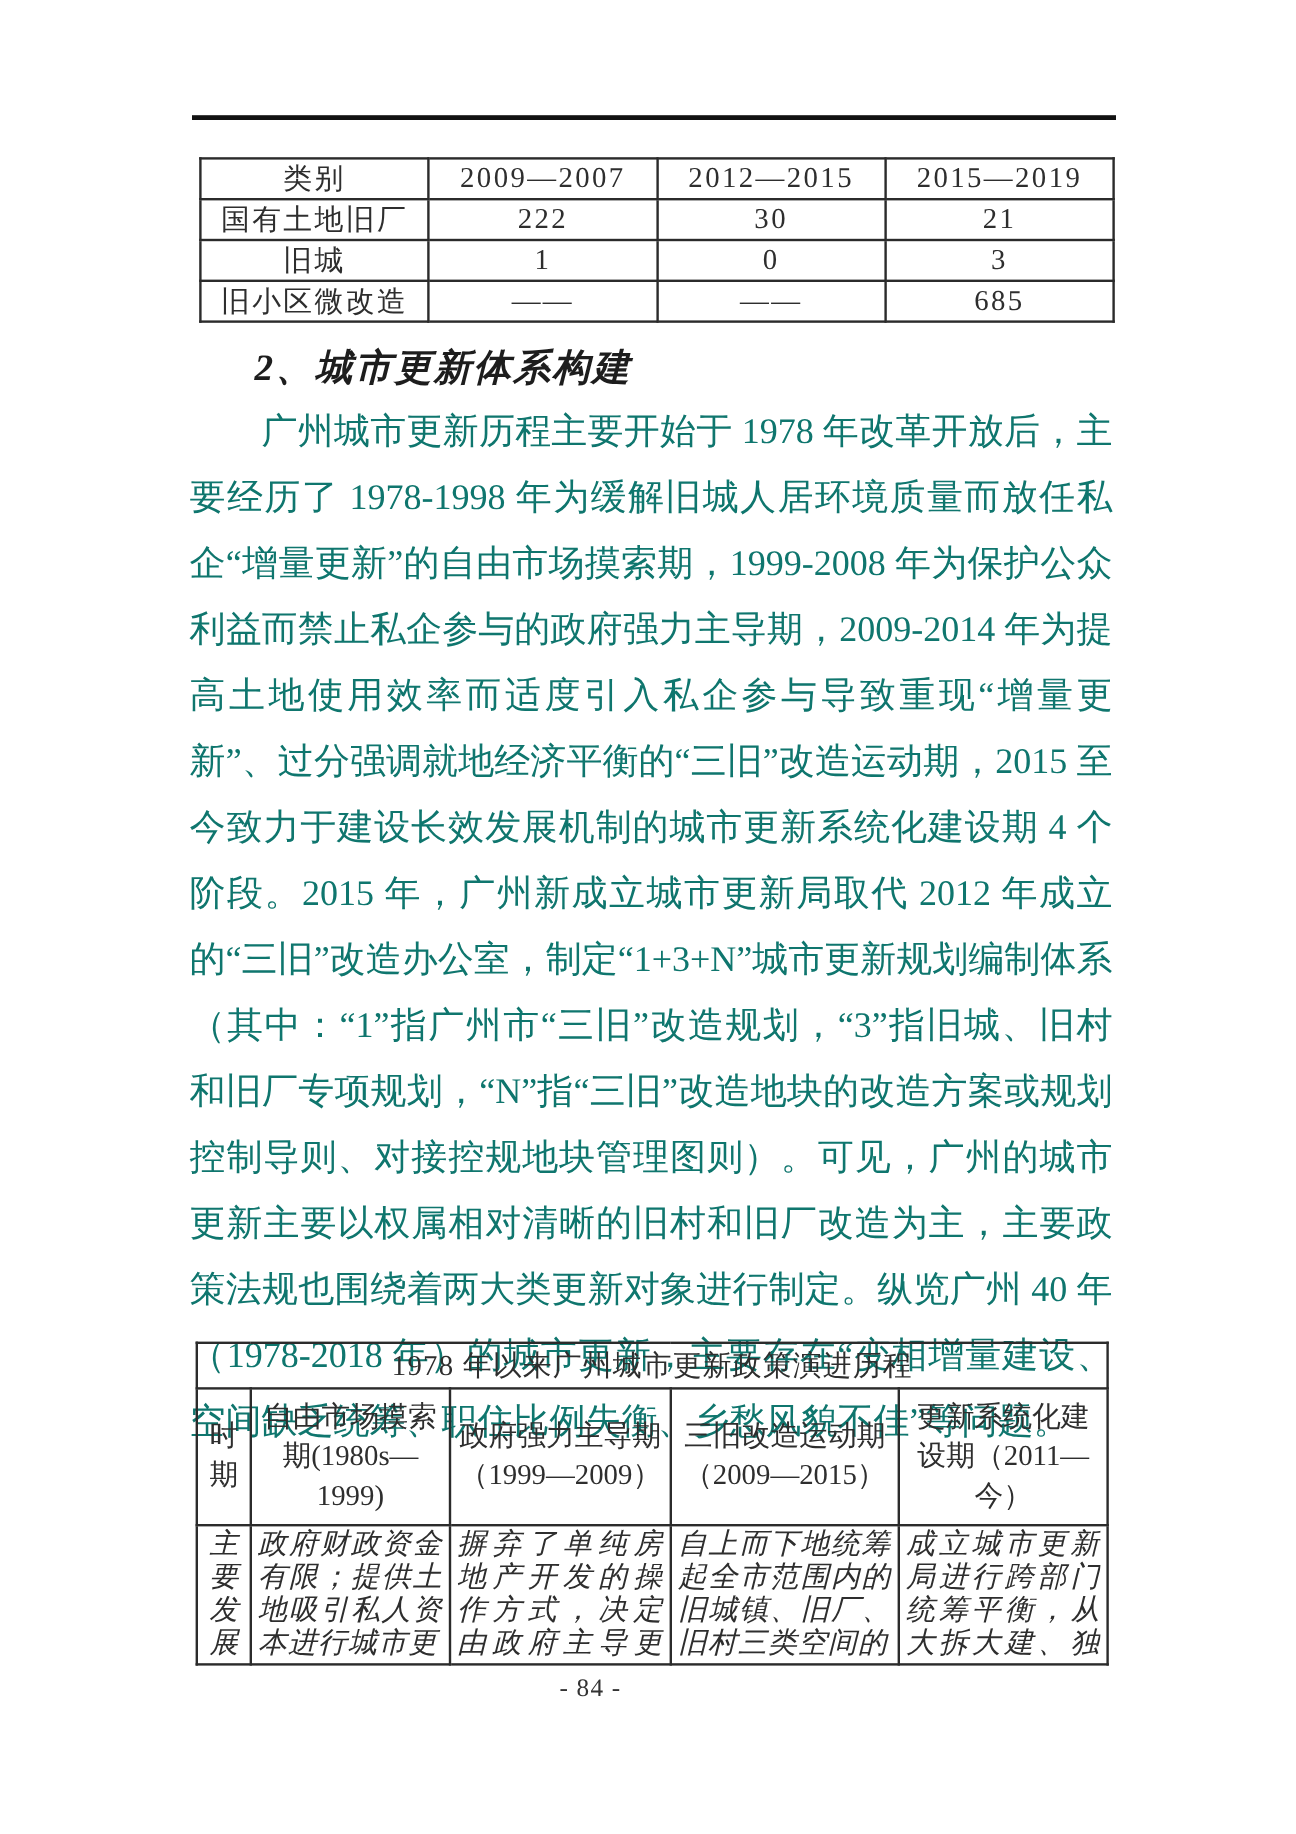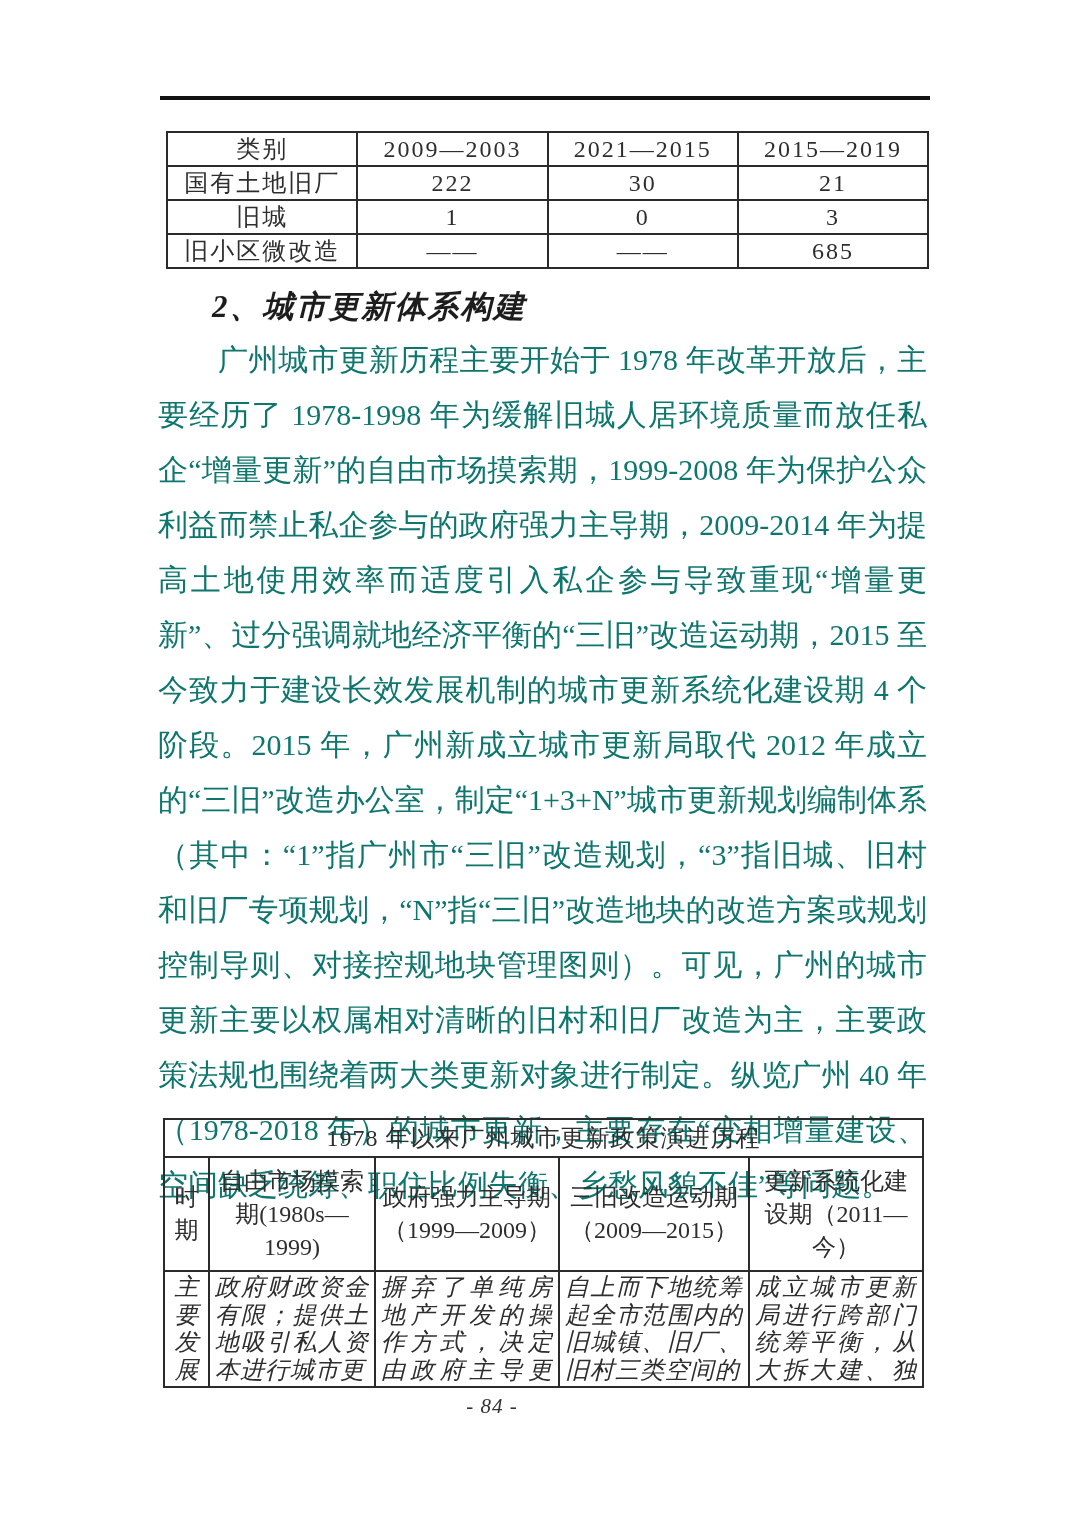--- a/index.html
+++ b/index.html
@@ -70,36 +70,35 @@
   }
   .t2 .vclip{
     height:108px;overflow:hidden;line-height:27.5px;
     text-align:center;word-break:break-all;
   }
   
   .footer{
     position:absolute;left:0;top:1394px;width:984px;
     text-align:center;font-size:21px;color:#333;
     letter-spacing:1px;
-    font-style:italic;
   }
 </style>
 </head>
 <body>
 
 <div class="page">
 
   <div class="top-rule"></div>
 
   <table class="t1">
     <tbody>
         <tr>
       <td>类别</td>
-      <td>2009—2003</td>
-      <td>2021—2015</td>
+      <td>2009—2007</td>
+      <td>2012—2015</td>
       <td>2015—2019</td>
     </tr>
     <tr>
       <td>国有土地旧厂</td>
       <td>222</td>
       <td>30</td>
       <td>21</td>
     </tr>
     <tr>
       <td>旧城</td>

